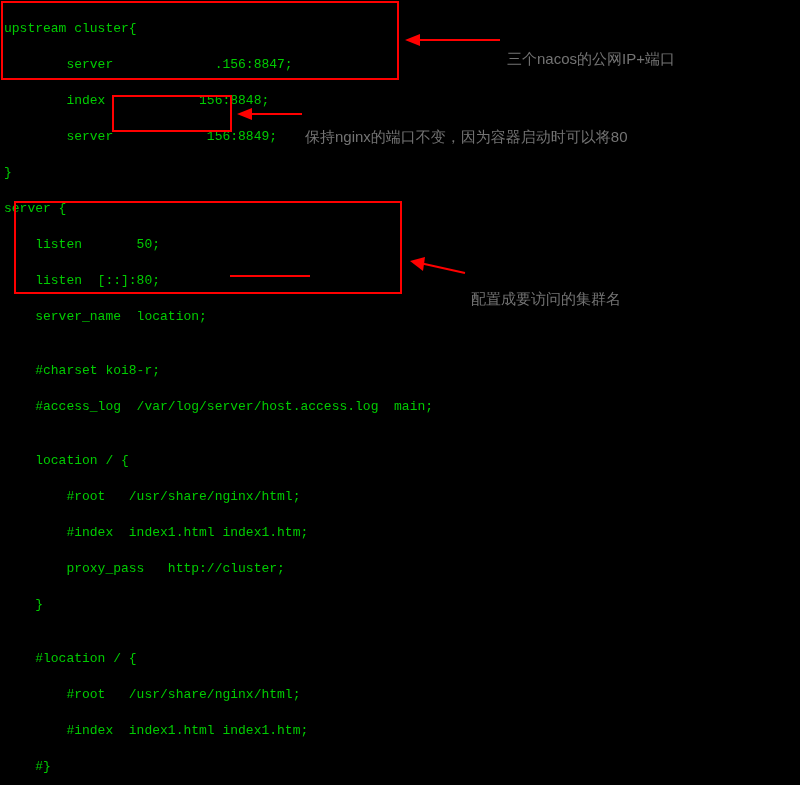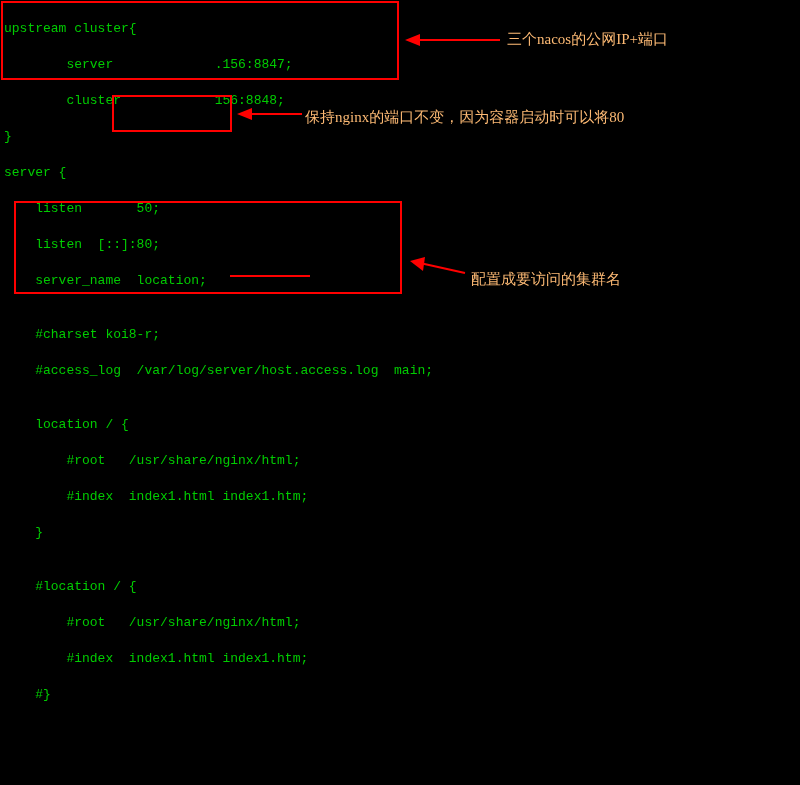--- a/index.html
+++ b/index.html
@@ -44,24 +44,25 @@
       height: 37px;
     }
     .box3 {
       top: 201px;
       left: 14px;
       width: 388px;
       height: 93px;
     }
     .annotation {
       position: absolute;
-      color: #fdba74;
-      font-family: Liberation Serif, serif;
+      color: #737373;
+      font-family: Liberation Sans, sans-serif;
       font-size: 15px;
       font-weight: normal;
+      margin-top: 20px;
     }
     .ann1 {
       top: 30px;
       left: 507px;
     }
     .ann2 {
       top: 106px;
       left: 305px;
       line-height: 22px;
       text-align: right;
@@ -91,33 +92,35 @@
       left: 230px;
       width: 80px;
     }
   </style>
 </head>
 <body>
 
 <div class="terminal">
 <div class="code-line">upstream cluster{</div>
 <div class="code-line">        server             .156:8847;</div>
-<div class="code-line">        cluster            156:8848;</div>
+<div class="code-line">        index            156:8848;</div>
+<div class="code-line">        server            156:8849;</div>
 <div class="code-line">}</div>
 <div class="code-line">server {</div>
 <div class="code-line">    listen       50;</div>
 <div class="code-line">    listen  [::]:80;</div>
 <div class="code-line">    server_name  location;</div>
 <div class="code-line"></div>
 <div class="code-line">    #charset koi8-r;</div>
 <div class="code-line">    #access_log  /var/log/server/host.access.log  main;</div>
 <div class="code-line"></div>
 <div class="code-line">    location / {</div>
 <div class="code-line">        #root   /usr/share/nginx/html;</div>
 <div class="code-line">        #index  index1.html index1.htm;</div>
+<div class="code-line">        proxy_pass   http://cluster;</div>
 <div class="code-line">    }</div>
 <div class="code-line"></div>
 <div class="code-line">    #location / {</div>
 <div class="code-line">        #root   /usr/share/nginx/html;</div>
 <div class="code-line">        #index  index1.html index1.htm;</div>
 <div class="code-line">    #}</div>
 <div class="code-line"></div>
 
 <div class="code-line"></div>
 

